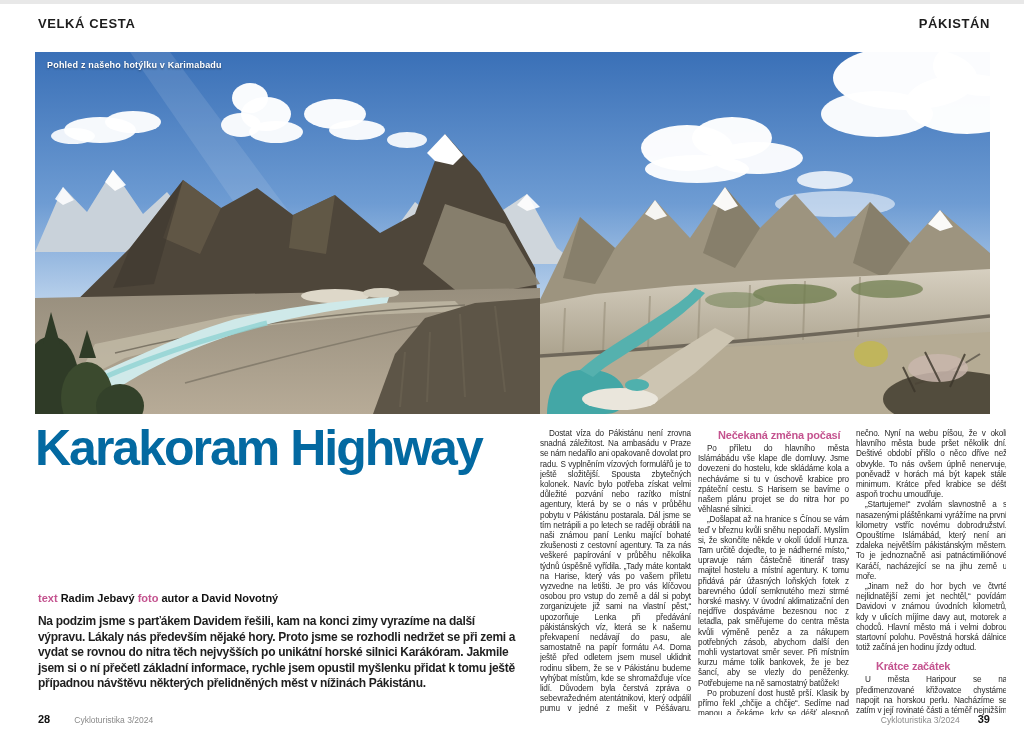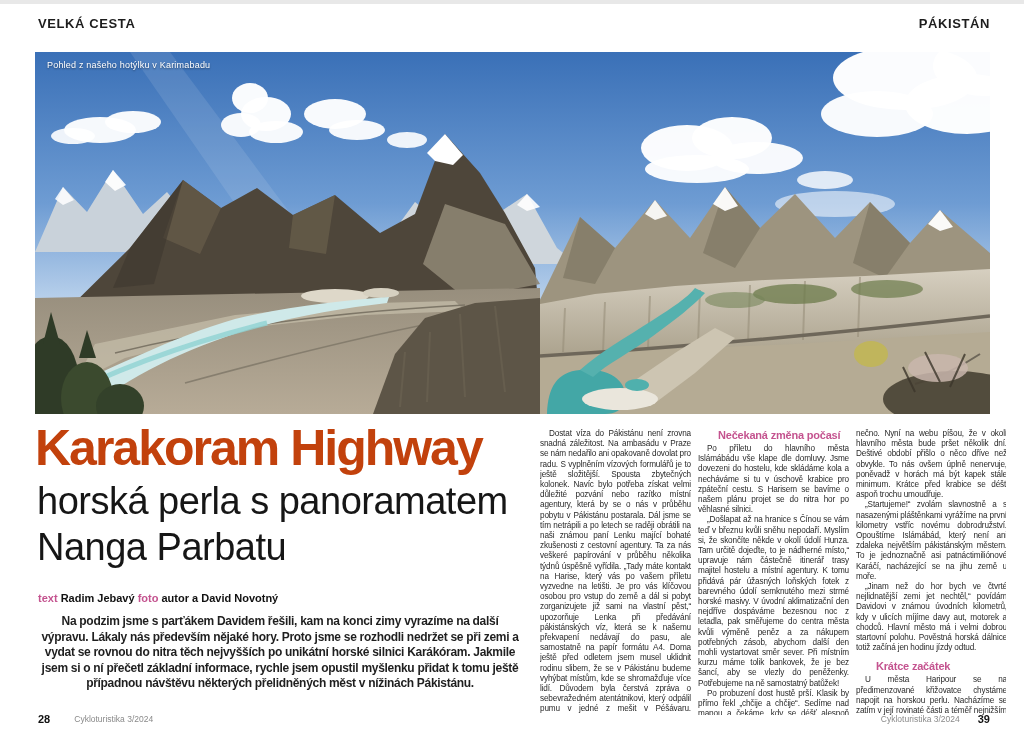--- a/index.html
+++ b/index.html
@@ -10,43 +10,43 @@
   }
   
   .runhead{position:absolute;top:12px;font-size:13px;font-weight:bold;
     letter-spacing:.6px;color:#1d1d1d;}
   .runhead.left{left:38px;}
   .runhead.right{right:34px;padding-left:8px;}
   
   .photo{position:absolute;left:35px;top:48px;width:955px;height:362px;overflow:hidden;}
   .photo svg{display:block;width:100%;height:100%;}
   .photo-caption{position:absolute;left:12px;top:8px;color:#fff;font-size:9px;
-    font-weight:normal;letter-spacing:.2px;text-shadow:0 1px 2px rgba(0,0,0,.45);}
+    font-weight:bold;letter-spacing:.2px;text-shadow:0 1px 2px rgba(0,0,0,.45);}
   
   .title{position:absolute;left:35px;top:418px;width:490px;
     font-size:50px;line-height:52px;font-weight:bold;letter-spacing:-2px;}
   .subtitle{position:absolute;left:37px;top:474px;width:500px;
     font-size:38px;line-height:46px;font-weight:400;letter-spacing:-.5px;color:#161616;}
   .byline{position:absolute;left:38px;top:588px;font-size:11px;font-weight:bold;color:#111;}
   .byline .lbl{font-weight:bold;}
   .lead{position:absolute;left:38px;top:610px;width:484px;
     font-size:12px;line-height:15.5px;font-weight:700;letter-spacing:-.3px;color:#1f1f1f;
-    text-align:center;}
+    text-align:left;}
   
   .columns{position:absolute;left:540px;top:425px;width:466px;height:286px;
     display:flex;gap:7px;overflow:hidden;}
   .col{width:151px;flex:0 0 151px;font-size:8.2px;line-height:10.2px;
     letter-spacing:-.15px;text-align:justify;color:#2a2a2a;overflow:hidden;height:286px;}
   .col p{margin:0;text-indent:9px;}
   .col p.no-indent{text-indent:0;}
   .col h3{margin:0 0 2px 0;font-size:11px;line-height:13px;font-weight:bold;
     letter-spacing:-.2px;text-indent:0;padding-left:20px;}
   .col h3.spaced{margin-top:7px;}
   
-  .footer{position:absolute;top:709px;font-size:8.5px;color:#8a8a8a;display:flex;align-items:center;}
+  .footer{position:absolute;top:709px;font-size:8.5px;color:#8a8a8a;display:flex;align-items:flex-end;}
   .footer.left{left:38px;gap:24px;}
   .footer.right{right:34px;gap:18px;}
   .pageno{font-size:11px;font-weight:bold;color:#111;}
 </style>
 </head>
 <body>
 
 <div class="page">
 
   <div class="runhead left">VELKÁ CESTA</div>
@@ -154,26 +154,22 @@
         <polygon points="44,306 52,278 61,306"></polygon>
       </g>
       <ellipse cx="920" cy="347" rx="72" ry="28" fill="#4a4335" opacity=".92"></ellipse>
       <ellipse cx="836" cy="302" rx="17" ry="13" fill="#c0b55c"></ellipse>
       <ellipse cx="903" cy="316" rx="30" ry="14" fill="#c9b6ad" opacity=".85"></ellipse>
       <path d="M 905,330 L 890,300 M 915,335 L 930,302 M 880,340 L 868,315" stroke="#3c362b" stroke-width="2" opacity=".8"></path>
     </svg>
     <div class="photo-caption">Pohled z našeho hotýlku v Karimabadu</div>
   </div>
 
-  <div class="title" style="color:#c2410c">Karakoram Highway</div>
-
-  <div class="subtitle">
-    <span>horská perla s panoramatem</span><br>
-    <span>Nanga Parbatu</span>
-  </div>
+  <div class="title" style="color:#0369a1">Karakoram Highway</div>
+
 
   <div class="byline">
     <span class="lbl" style="color:#c4538f">text </span><span>Radim Jebavý </span><span class="lbl" style="color:#c4538f">foto </span><span>autor a David Novotný</span>
   </div>
 
   <div class="lead">Na podzim jsme s parťákem Davidem řešili, kam na konci zimy vyrazíme na další výpravu. Lákaly nás především nějaké hory. Proto jsme se rozhodli nedržet se při zemi a vydat se rovnou do nitra těch nejvyšších po unikátní horské silnici Karákóram. Jakmile jsem si o ní přečetl základní informace, rychle jsem opustil myšlenku přidat k tomu ještě případnou návštěvu některých přelidněných měst v nížinách Pákistánu.</div>
 
   <div class="columns">
     <div class="col">
       <p>Dostat víza do Pákistánu není zrovna snadná záležitost. Na ambasádu v Praze se nám nedařilo ani opakovaně dovolat pro radu. S vyplněním vízových formulářů je to ještě složitější. Spousta zbytečných kolonek. Navíc bylo potřeba získat velmi důležité pozvání nebo razítko místní agentury, která by se o nás v průběhu pobytu v Pákistánu postarala. Dál jsme se tím netrápili a po letech se raději obrátili na naši známou paní Lenku mající bohaté zkušenosti z cestovní agentury. Ta za nás veškeré papírování v průběhu několika týdnů úspěšně vyřídila. „Tady máte kontakt na Harise, který vás po vašem příletu vyzvedne na letišti. Je pro vás klíčovou osobou pro vstup do země a dál si pobyt zorganizujete již sami na vlastní pěst,“ upozorňuje Lenka při předávání pákistánských víz, která se k našemu překvapení nedávají do pasu, ale samostatně na papír formátu A4. Doma ještě před odletem jsem musel uklidnit rodinu slibem, že se v Pákistánu budeme vyhýbat místům, kde se shromažďuje více lidí. Důvodem byla čerstvá zpráva o sebevražedném atentátnikovi, který odpálil pumu v jedné z mešit v Péšávaru. Zanechal za sebou přes sto mrtvých…</p>

